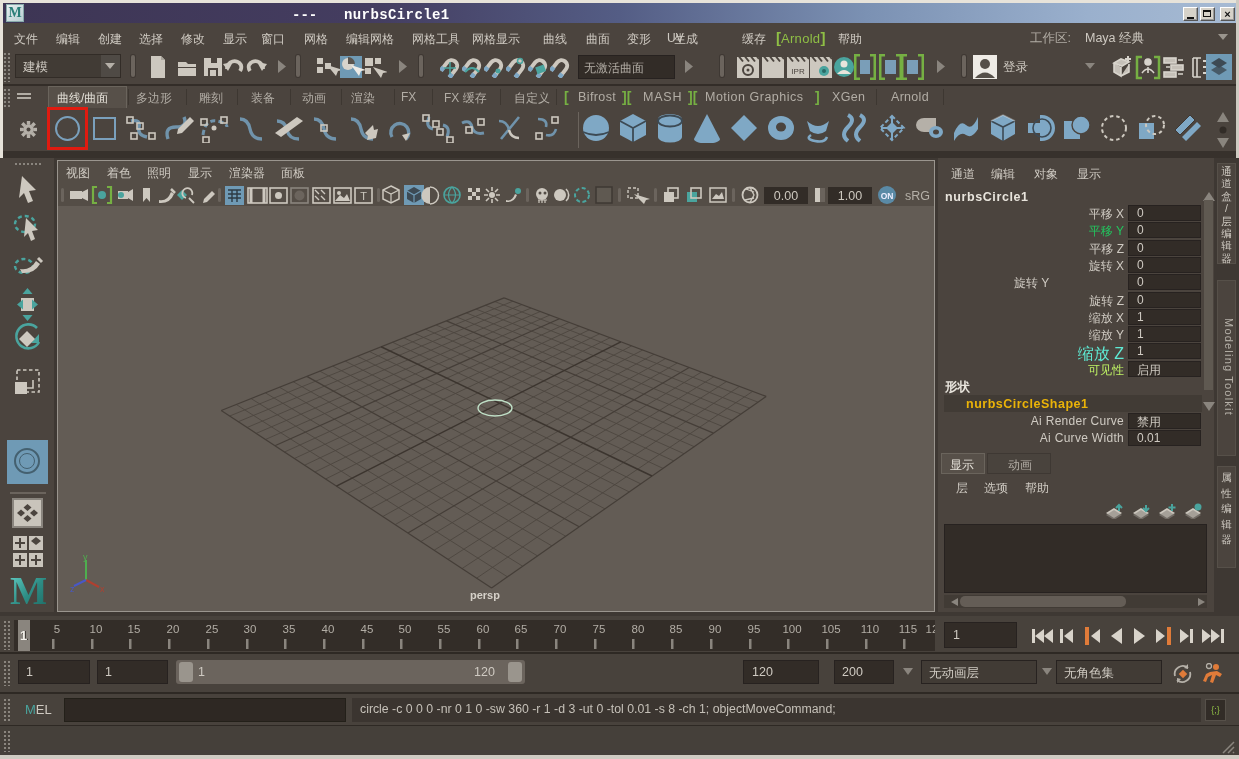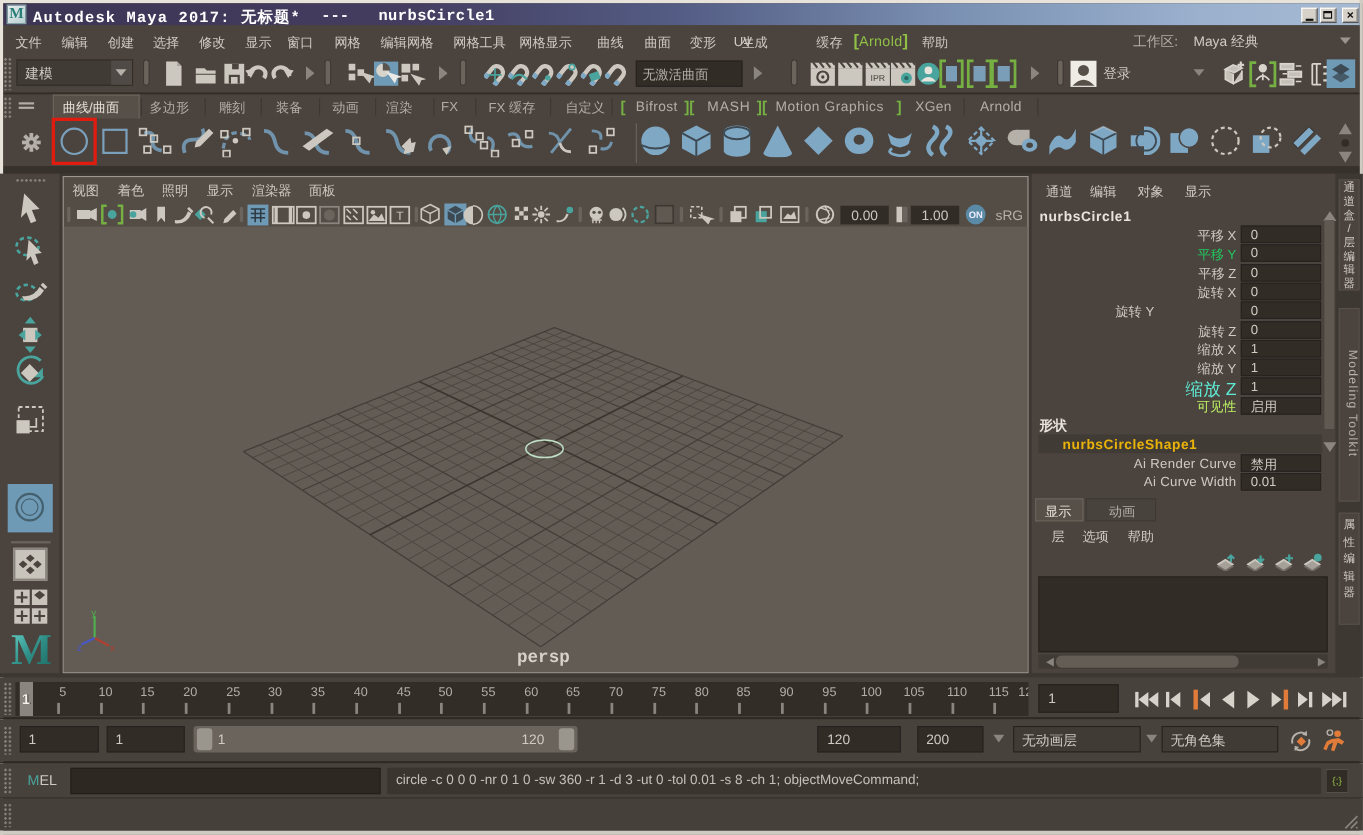--- a/index.html
+++ b/index.html
@@ -13,21 +13,20 @@
 </style></head>
 <body>
 
 <div class="abs" style="left:0;top:0;width:1239px;height:3px;background:#e7e3da"></div>
 <div class="abs" style="left:0;top:0;width:3px;height:759px;background:#e7e3da"></div>
 <div class="abs" style="left:1236px;top:0;width:3px;height:759px;background:#cfcbc2"></div>
 <div class="abs" style="left:0;top:755px;width:1239px;height:4px;background:#cfcbc2"></div>
 
 <div class="abs" style="left:3px;top:3px;width:1233px;height:20px;background:linear-gradient(90deg,#3d3554 0%,#443d60 30%,#545d85 50%,#7b91b3 70%,#9ab0cd 88%,#a6bad3 100%)">
   <div class="abs" style="left:3px;top:1px;width:18px;height:18px;background:linear-gradient(135deg,#e8eef0,#b9cfd2);border:1px solid #8aa;display:flex;align-items:center;justify-content:center;color:#2a7e78;font-weight:bold;font-size:14px;font-family:'Liberation Serif',serif">M</div>
-  <div class="abs txt" style="left:27px;top:4px;color:#fff;font-weight:bold;font-size:14px;font-family:'Liberation Mono',monospace;letter-spacing:1.05px">Autodesk Maya 2017: 无标题*</div>
   <div class="abs txt" style="left:289px;top:4px;color:#fff;font-weight:bold;font-size:14px;font-family:'Liberation Mono',monospace">---</div>
   <div class="abs txt" style="left:341px;top:4px;color:#fff;font-weight:bold;font-size:14px;letter-spacing:0.5px;font-family:'Liberation Mono',monospace;letter-spacing:0.4px">nurbsCircle1</div>
   <div class="abs" style="left:1180px;top:4px;width:15px;height:14px;background:#d6d2c9;border:1px solid #fff;border-right-color:#555;border-bottom-color:#555;box-shadow:inset -1px -1px 0 #999">
       <div class="abs" style="left:3px;top:9px;width:7px;height:2px;background:#111"></div>
     </div>
   <div class="abs" style="left:1197px;top:4px;width:15px;height:14px;background:#d6d2c9;border:1px solid #fff;border-right-color:#555;border-bottom-color:#555;box-shadow:inset -1px -1px 0 #999">
       <div class="abs" style="left:2px;top:2px;width:8px;height:7px;border:1px solid #111;border-top-width:2px"></div>
     </div>
   <div class="abs" style="left:1217px;top:4px;width:15px;height:14px;background:#d6d2c9;border:1px solid #fff;border-right-color:#555;border-bottom-color:#555;box-shadow:inset -1px -1px 0 #999;color:#111;font-weight:bold;font-size:11px;text-align:center;line-height:12px">×</div>
 </div>
@@ -580,21 +579,21 @@
 <svg class="abs" style="left:70px;top:552px" width="36" height="40" viewBox="0 0 36 40">
 <g stroke-width="2" fill="none">
 <path d="M16 28 V8" stroke="#4fae4f"></path>
       <path d="M16 28 L29 35" stroke="#b04030"></path>
       <path d="M16 28 L4 34" stroke="#4858c8"></path>
 </g>
 <text x="13" y="8" font-size="9" fill="#4fae4f" font-family="Liberation Sans">y</text>
 <text x="30" y="40" font-size="9" fill="#b04030" font-family="Liberation Sans">x</text>
 <text x="0" y="40" font-size="9" fill="#4858c8" font-family="Liberation Sans">z</text>
   </svg>
-<div class="abs" style="left:470px;top:589px;font-size:16px;font-weight:bold;color:#d6d1c9;font-family:Liberation Mono, monospace">persp</div>
+<div class="abs" style="left:470px;top:589px;font-size:11px;font-weight:bold;color:#d6d1c9;font-family:Liberation Sans, sans-serif">persp</div>
 <div class="abs" style="left:938px;top:158px;width:276px;height:454px;background:#4b443e"></div>
 <div class="abs txt" style="left:951px;top:166px;font-size:12px">通道</div>
 <div class="abs txt" style="left:991px;top:166px;font-size:12px">编辑</div>
 <div class="abs txt" style="left:1034px;top:166px;font-size:12px">对象</div>
 <div class="abs txt" style="left:1077px;top:166px;font-size:12px">显示</div>
 <div class="abs" style="left:945px;top:190px;color:#e8e4dc;font-weight:bold;font-size:12.5px;letter-spacing:0.6px;font-family:'Liberation Sans',sans-serif;white-space:nowrap">nurbsCircle1</div>
 <div class="abs" style="left:1014px;top:206px;width:110px;text-align:right;color:#cfcac2;font-size:12px;white-space:nowrap">平移 X</div>
 <div class="abs box" style="left:1128px;top:205px;width:73px;height:16px"></div>
 <div class="abs" style="left:1137px;top:206px;color:#cfcac2;font-size:12px">0</div>
 <div class="abs" style="left:1014px;top:223px;width:110px;text-align:right;color:#22c55e;font-size:12px;white-space:nowrap">平移 Y</div>

